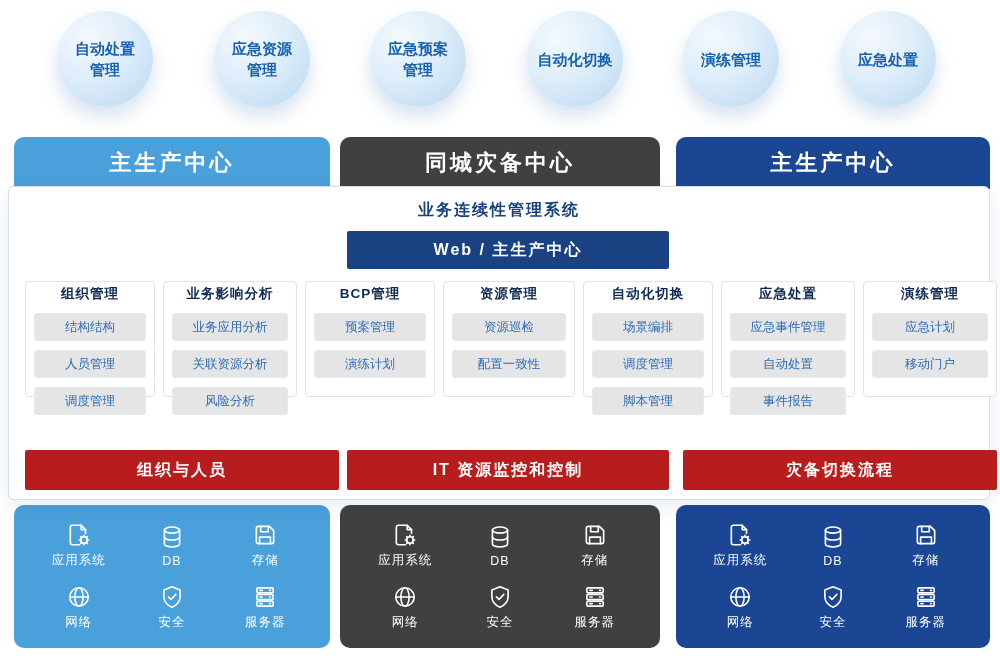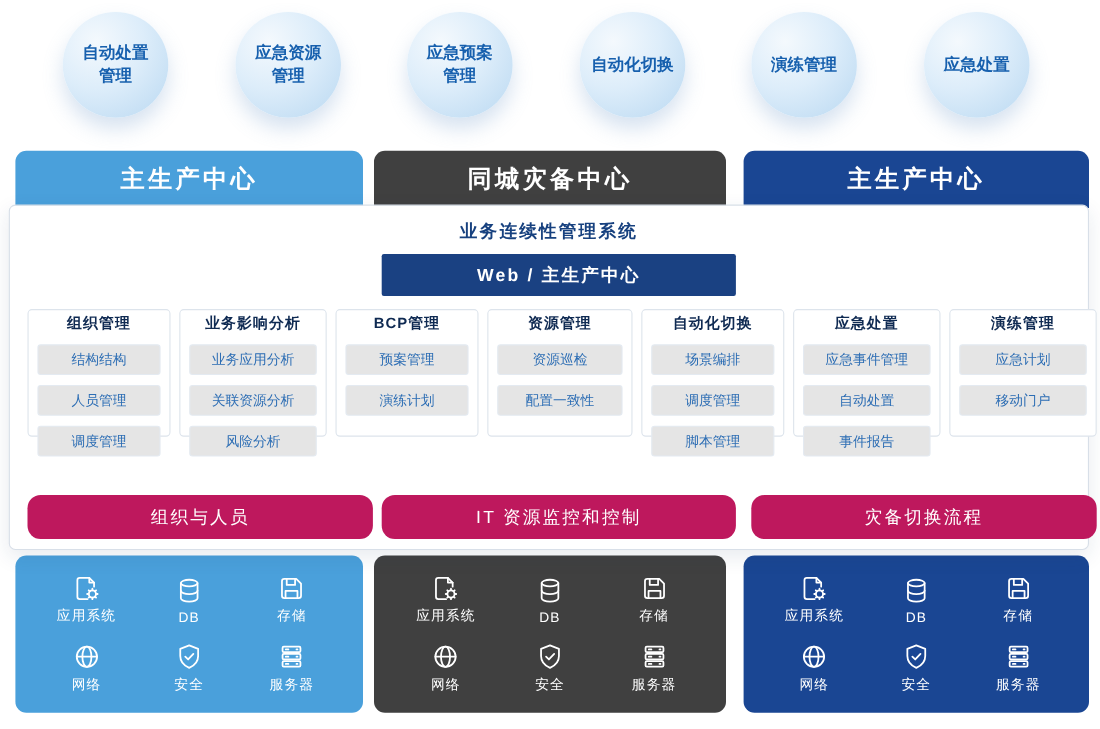--- a/index.html
+++ b/index.html
@@ -37,23 +37,23 @@
   .panel-title{
     position:absolute; top:13px; left:0; width:100%; text-align:center;
     font-size:16px; font-weight:bold; color:#17417F; letter-spacing:2px;
   }
   .portal-bar{
     position:absolute; top:44px; height:38px; background:#1A4182;
     display:flex; align-items:center; justify-content:center;
     color:#fff; font-size:16px; font-weight:bold; letter-spacing:2px; border-radius:2px;
   }
   .foundation-bar{
-    position:absolute; top:263px; height:40px; background:#be185d;
+    position:absolute; top:263px; height:40px; background:#b91c1c;
     display:flex; align-items:center; justify-content:center;
-    color:#fff; font-size:16px; font-weight:normal; letter-spacing:2px; border-radius:12px;
+    color:#fff; font-size:16px; font-weight:bold; letter-spacing:2px; border-radius:2px;
   }
 
   
   .module-card{
     position:absolute; top:94px; height:116px; background:#fff;
     border:1px solid #DDE4EC; border-radius:4px; padding:3px 8px 8px;
   }
   .module-title{
     text-align:center; font-size:13.5px; font-weight:bold; color:#0F2A52;
     letter-spacing:1px; margin-bottom:10px;

